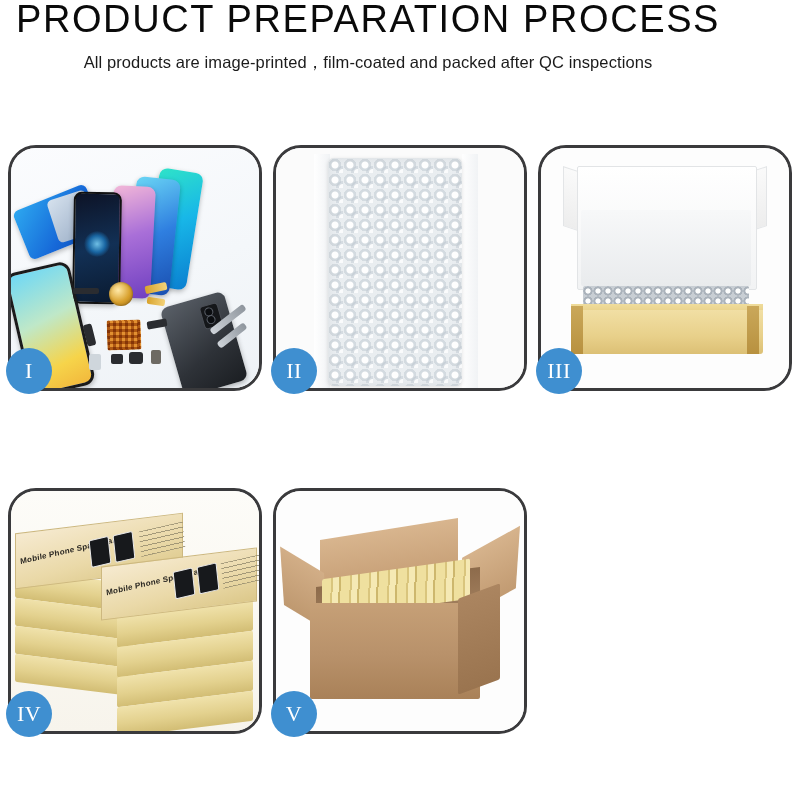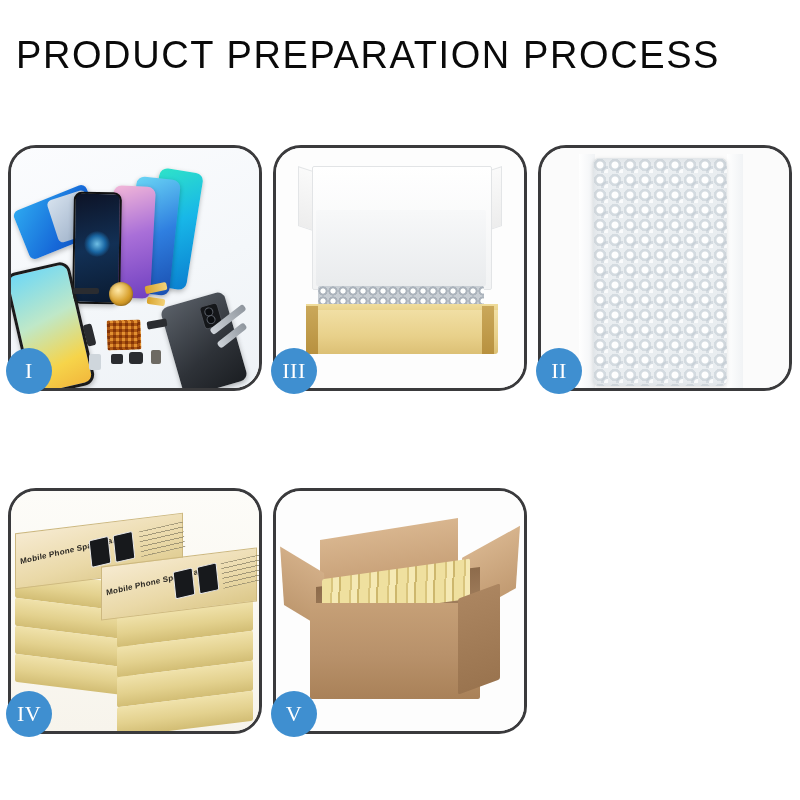--- a/index.html
+++ b/index.html
@@ -11,21 +11,20 @@
     width: 800px;
     height: 800px;
     font-family: "Liberation Sans", sans-serif;
     overflow: hidden;
     position: relative;
   }
 
   
   .header {
     width: 736px;
-    padding-top: 36px;
     text-align: center;
     box-sizing: border-box;
   }
   .page-title {
     font-size: 38px;
     font-weight: 500;
     letter-spacing: 1.6px;
     color: #0a0a0a;
     line-height: 1.0;
     white-space: nowrap;
@@ -342,20 +341,21 @@
   .sc-tab2 {
     position:absolute; left:46px; top:176px; width:22px; height:18px;
     background:#b08a60; transform: skewY(13deg); opacity:.9;
   }
 </style>
 </head>
 <body>
 
 <div class="header">
   <div class="page-title">PRODUCT PREPARATION PROCESS</div>
+  <div class="page-subtitle">All products are image-printed，film-coated and packed after QC inspections</div>
 </div>
 
 <div class="grid">
 
   <div class="panel">
     <div class="panel-inner p1">
       <div class="ph-blue-flat phone"></div>
       <div class="ph-fan1 phone"></div>
       <div class="ph-fan2 phone"></div>
       <div class="ph-fan3 phone"></div>
@@ -375,44 +375,44 @@
       <div class="part" style="left:118px;top:204px;width:14px;height:12px;border-radius:3px;"></div>
       <div class="part" style="left:140px;top:202px;width:10px;height:14px;border-radius:2px;background:#6d6a63;"></div>
       <div class="part" style="left:78px;top:206px;width:12px;height:16px;border-radius:2px;background:#cfd6dc;"></div>
       <div class="tool" style="left:196px;top:168px;"></div>
       <div class="tool" style="left:204px;top:184px;width:34px;"></div>
     </div>
     <div class="badge">I</div>
   </div>
 
   <div class="panel">
+    <div class="panel-inner p2">
+      <div class="sheet-edge-l"></div>
+      <div class="sheet-edge-r"></div>
+      <div class="bubble-sheet"></div>
+    </div>
+    <div class="badge">II</div>
+  </div>
+
+  <div class="panel">
     <div class="panel-inner p3">
       <div class="lid-flapL"></div>
       <div class="lid-flapR"></div>
       <div class="lid-back"></div>
       <div class="foam-liner"></div>
       <div class="box-bubbles"></div>
       <div class="box-lip"></div>
       <div class="box-front"></div>
       <div class="box-side-l"></div>
       <div class="box-side-r"></div>
     </div>
     <div class="badge">III</div>
   </div>
 
   <div class="panel">
-    <div class="panel-inner p2">
-      <div class="sheet-edge-l"></div>
-      <div class="sheet-edge-r"></div>
-      <div class="bubble-sheet"></div>
-    </div>
-    <div class="badge">II</div>
-  </div>
-
-  <div class="panel">
     <div class="panel-inner p4">
       <div class="stack">
 
         <div class="slab" style="left:-2px;top:72px;width:118px;height:28px;transform:skewY(7deg);"></div>
         <div class="slab" style="left:-2px;top:100px;width:118px;height:28px;transform:skewY(7deg);"></div>
         <div class="slab" style="left:-2px;top:128px;width:118px;height:28px;transform:skewY(7deg);"></div>
         <div class="slab" style="left:-2px;top:156px;width:118px;height:28px;transform:skewY(7deg);"></div>
 
         <div class="slab" style="left:100px;top:104px;width:136px;height:30px;transform:skewY(-7deg);"></div>
         <div class="slab" style="left:100px;top:134px;width:136px;height:30px;transform:skewY(-7deg);"></div>

